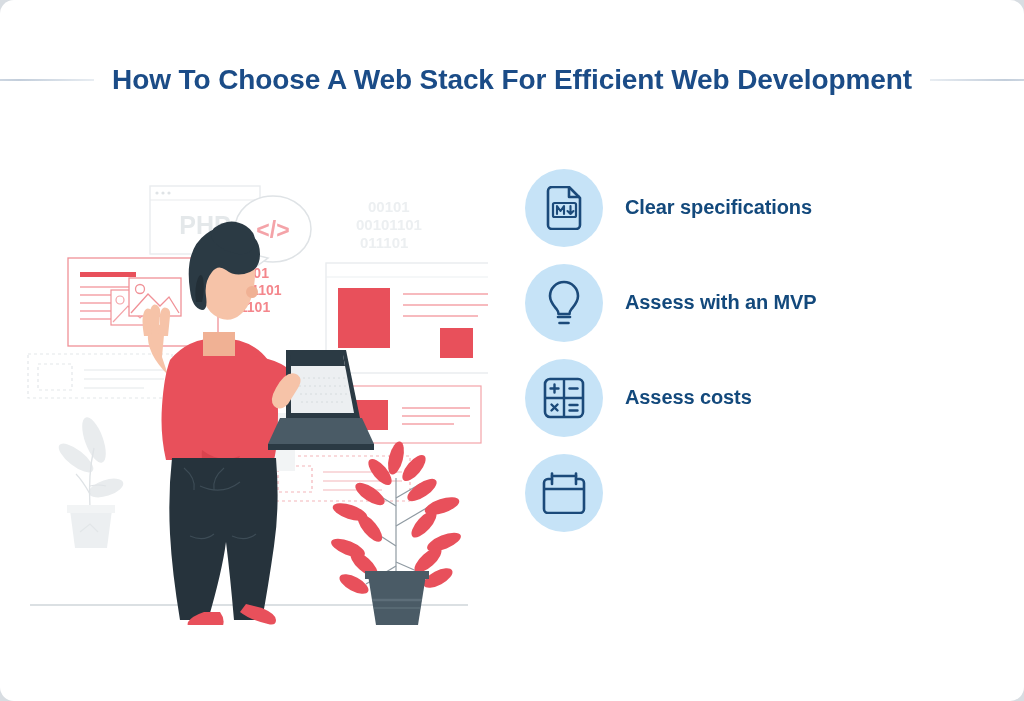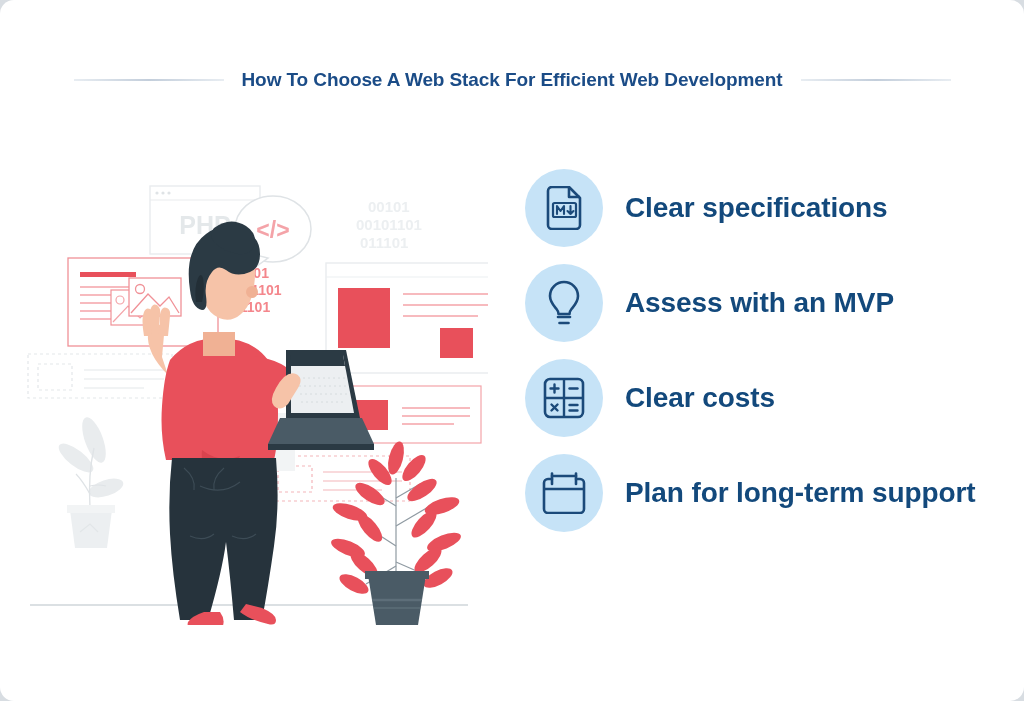--- a/index.html
+++ b/index.html
@@ -35,21 +35,21 @@
     gap: 18px;
   }
   .header-rule {
     height: 2px;
     background: linear-gradient(to right, #e8edf2, #c3cedb, #e8edf2);
     flex: 0 0 auto;
   }
   .header-rule.left  { width: 150px; }
   .header-rule.right { width: 150px; }
   .page-title {
-    font-size: 19px;
+    font-size: 28px;
     font-weight: bold;
     color: #1b4c87;
     letter-spacing: -0.1px;
     white-space: nowrap;
     font-family: "Liberation Sans", sans-serif;
   }
 
   
   .illustration {
     position: absolute;
@@ -78,21 +78,21 @@
     width: 78px;
     height: 78px;
     border-radius: 50%;
     background: #c6e3f7;
     display: flex;
     align-items: center;
     justify-content: center;
   }
   .icon-circle svg { display: block; }
   .check-label {
-    font-size: 28px;
+    font-size: 20px;
     font-weight: bold;
     color: #13497c;
     letter-spacing: -0.1px;
     white-space: nowrap;
     font-family: "Liberation Sans", sans-serif;
   }
 </style>
 </head>
 <body>
 
@@ -338,31 +338,30 @@
         <svg width="42" height="42" viewBox="0 0 42 42" xmlns="http://www.w3.org/2000/svg">
           <rect x="2" y="2" width="38" height="38" rx="5" fill="none" stroke="#1b4a7a" stroke-width="2.6"></rect>
           <line x1="21" y1="2" x2="21" y2="40" stroke="#1b4a7a" stroke-width="2.4"></line>
           <line x1="2" y1="21" x2="40" y2="21" stroke="#1b4a7a" stroke-width="2.4"></line>
           <path d="M11.5 7.5 l0 8 M7.5 11.5 l8 0" stroke="#1b4a7a" stroke-width="2.4" stroke-linecap="round"></path>
           <path d="M26.5 11.5 l8 0" stroke="#1b4a7a" stroke-width="2.4" stroke-linecap="round"></path>
           <path d="M8.5 27.5 l6 6 M14.5 27.5 l-6 6" stroke="#1b4a7a" stroke-width="2.4" stroke-linecap="round"></path>
           <path d="M26.5 28 l8 0 M26.5 33.5 l8 0" stroke="#1b4a7a" stroke-width="2.4" stroke-linecap="round"></path>
         </svg>
       </div>
-      <div class="check-label">Clear costs</div>
+      <div class="check-label">Assess costs</div>
     </div>
 
     <div class="check-item">
       <div class="icon-circle">
         <svg width="44" height="42" viewBox="0 0 44 42" xmlns="http://www.w3.org/2000/svg">
           <path d="M10 7 L6 7 a4 4 0 0 0 -4 4 l0 26 a4 4 0 0 0 4 4 l32 0 a4 4 0 0 0 4 -4 l0 -26
                    a4 4 0 0 0 -4 -4 L34 7" fill="none" stroke="#1b4a7a" stroke-width="2.6" stroke-linejoin="round" stroke-linecap="round"></path>
           <line x1="2" y1="17" x2="42" y2="17" stroke="#1b4a7a" stroke-width="2.4"></line>
           <line x1="10" y1="1.5" x2="10" y2="12" stroke="#1b4a7a" stroke-width="2.6" stroke-linecap="round"></line>
           <line x1="34" y1="1.5" x2="34" y2="12" stroke="#1b4a7a" stroke-width="2.6" stroke-linecap="round"></line>
           <line x1="10" y1="4" x2="34" y2="4" stroke="#1b4a7a" stroke-width="2.6" stroke-linecap="round"></line>
         </svg>
       </div>
-      <div class="check-label">Plan for long-term support</div>
     </div>
 
   </div>
 </div>
 
 </body></html>

